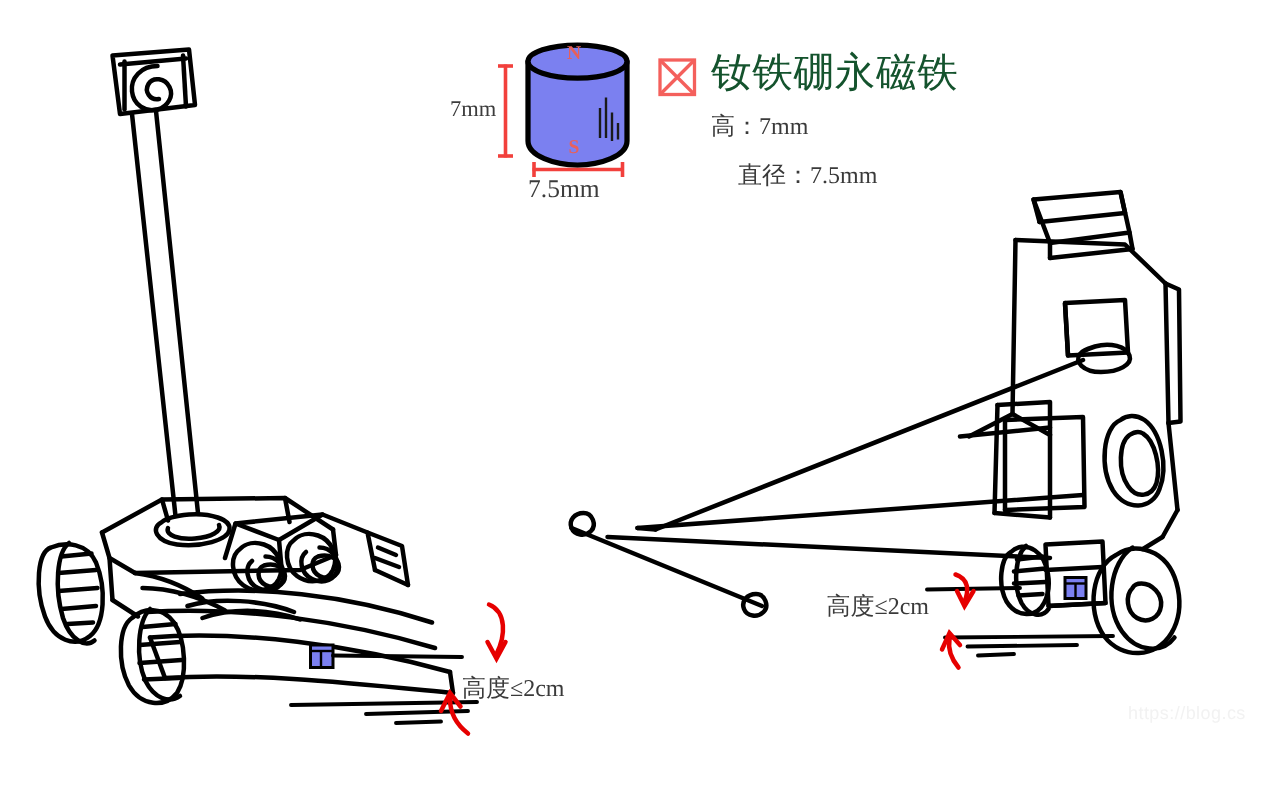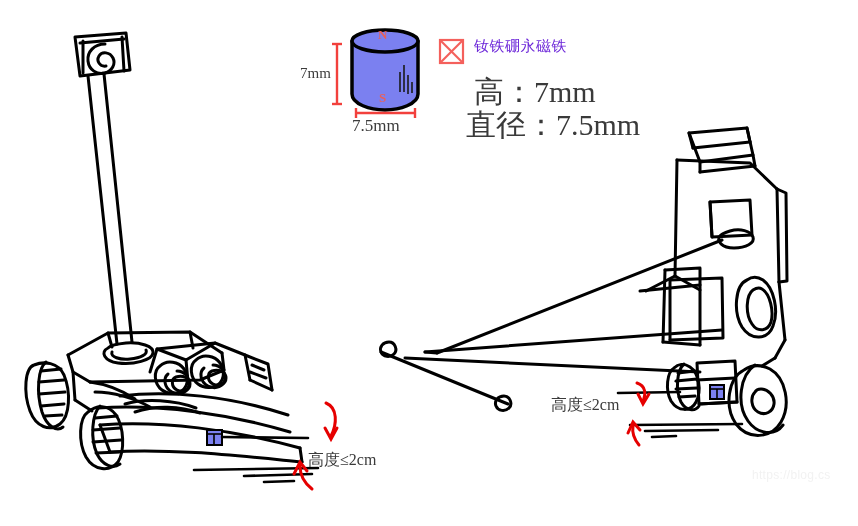--- a/index.html
+++ b/index.html
@@ -27,28 +27,28 @@
     white-space: nowrap;
     color: #3a3a3a;
     line-height: 1;
   }
   .dim-label {
     font-family: "Liberation Serif", "DejaVu Serif", serif;
     font-size: 15px;
     color: #3c3c3c;
   }
   .legend-title {
-    font-family: Liberation Sans, sans-serif;
-    font-size: 15px;
-    color: #6d28d9;
+    font-family: Liberation Mono, monospace;
+    font-size: 27px;
+    color: #14532d;
     letter-spacing: 0.5px;
   }
   .legend-line {
     font-family: "Liberation Serif", "DejaVu Serif", serif;
-    font-size: 30px;
+    font-size: 16px;
     color: #3a3a3a;
   }
   .height-note {
     font-family: "Liberation Serif", "DejaVu Serif", serif;
     font-size: 16px;
     color: #3a3a3a;
   }
   .pole-label {
     position: absolute;
     font-family: "Liberation Serif", "DejaVu Serif", serif;
@@ -285,21 +285,21 @@
   <div class="pole-label" style="left:378px; top:27px;">N</div>
 
   <div class="pole-label" style="left:379px; top:90px;">S</div>
 
   <div class="txt legend-title" style="left:474px; top:38px;">钕铁硼永磁铁</div>
 
   <div class="txt legend-line" style="left:474px; top:77px;">
     <span>高：</span><span>7mm</span>
   </div>
 
-  <div class="txt legend-line" style="left:466px; top:110px;">
+  <div class="txt legend-line" style="left:492px; top:110px;">
     <span>直径：</span><span>7.5mm</span>
   </div>
 
   <div class="txt height-note" style="left:308px; top:452px;">高度≤2cm</div>
 
   <div class="txt height-note" style="left:551px; top:397px;">高度≤2cm</div>
 
   <div class="watermark" style="left:752px; top:468px;">https://blog.cs</div>
 
 </div>

